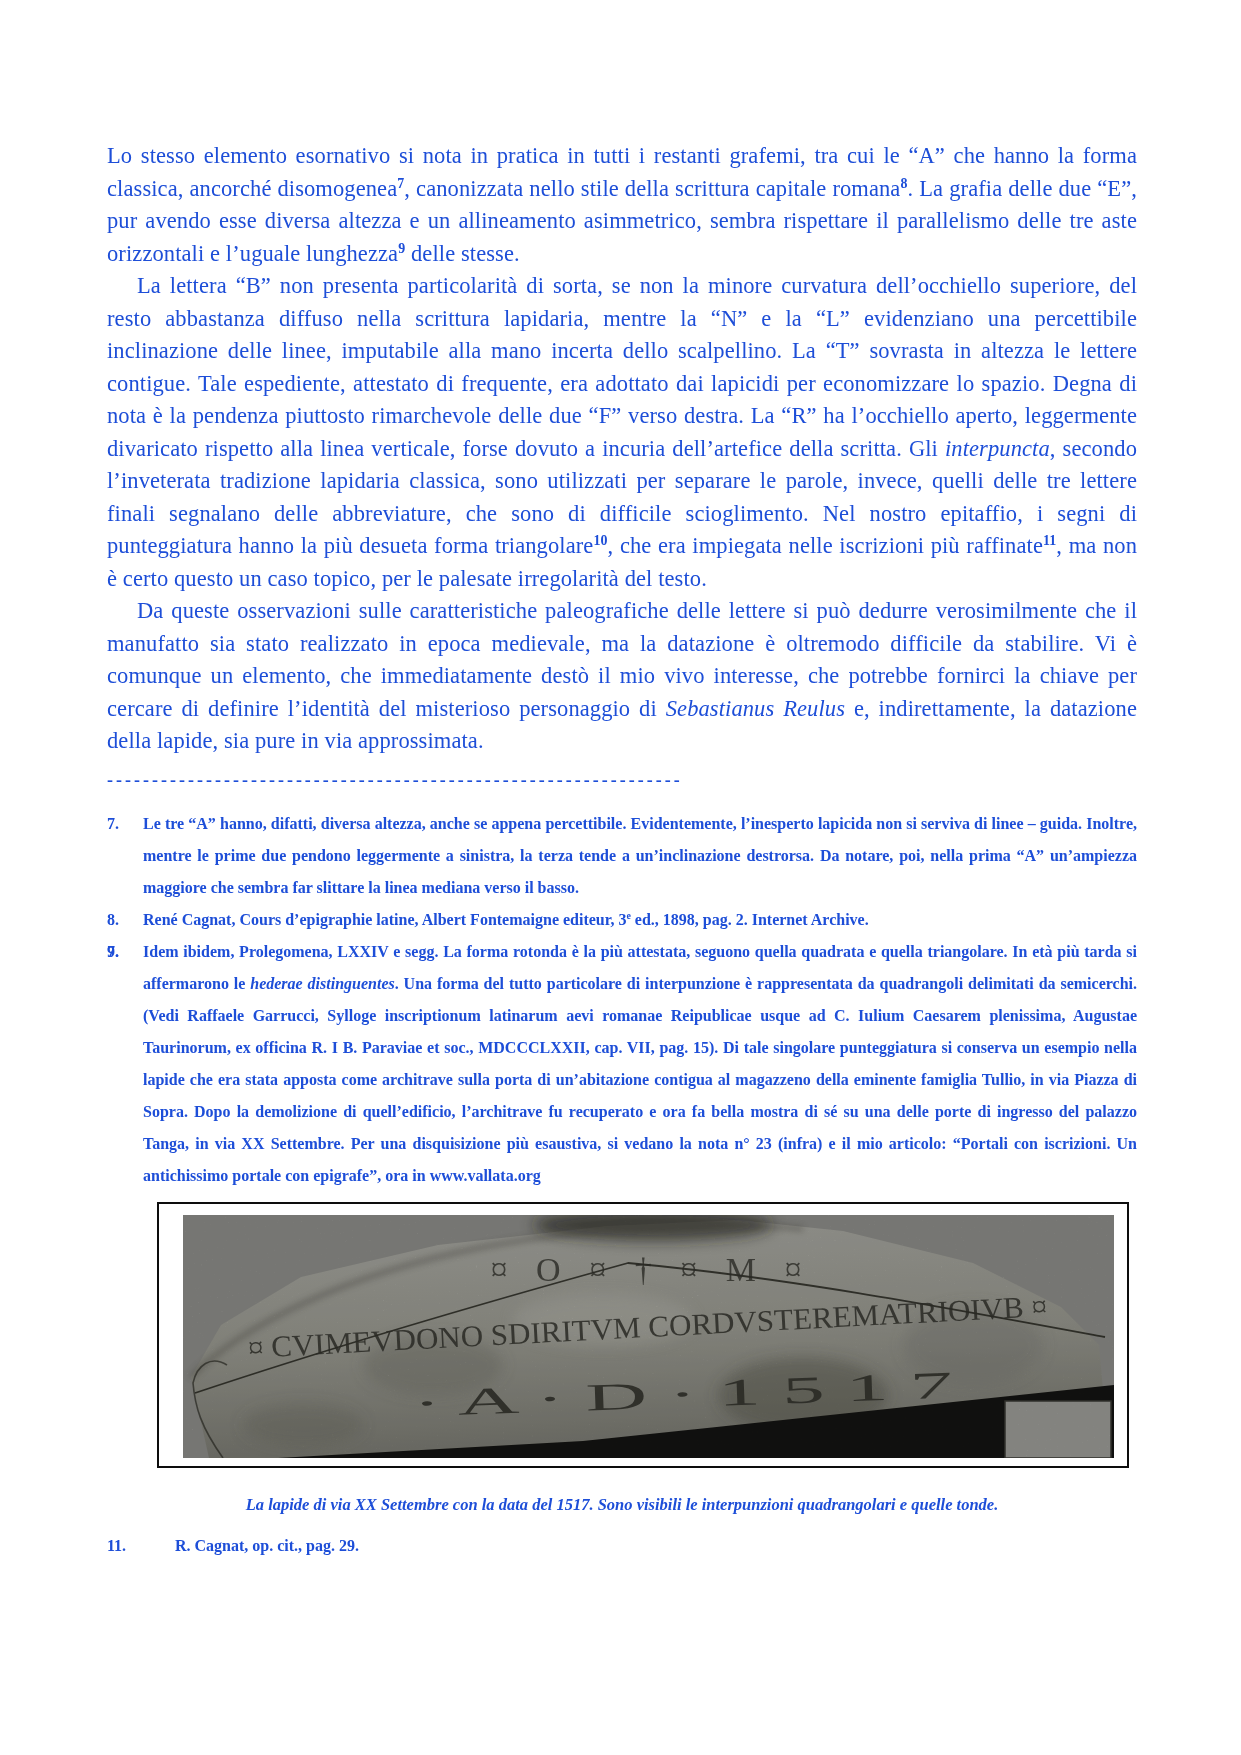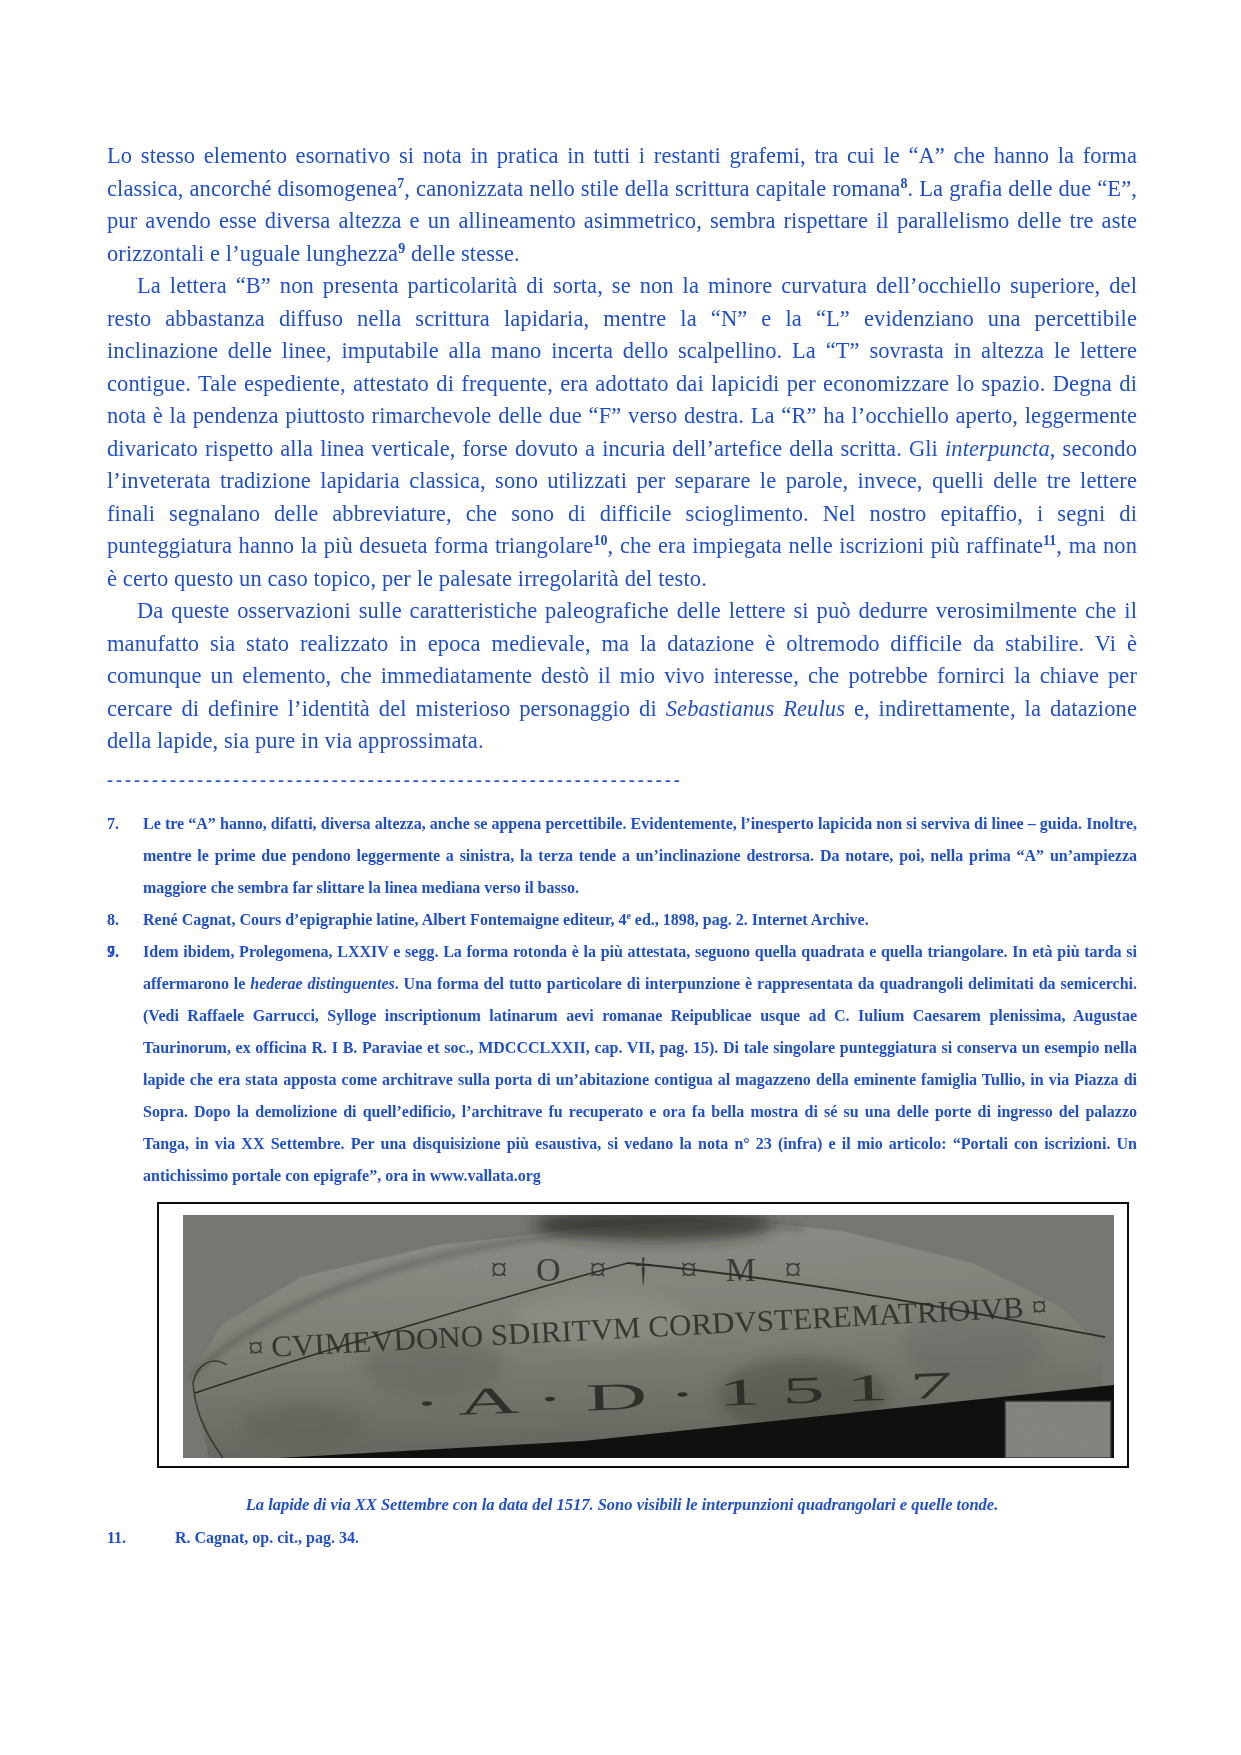--- a/index.html
+++ b/index.html
@@ -51,21 +51,21 @@
   .fnote .num{
     position:absolute;
     left:0;top:0;
   }
   .fnote-last{
     position:relative;
     padding-left:68px;
     font-size:16px;
     font-weight:700;
     line-height:30px;
-    margin-top:8px;
+    margin-top:16px;
   }
   .fnote-last .num{ position:absolute; left:0; top:0; }
   
   .figure{ margin:10px 0 0 0; }
   .photo-frame{
     margin-left:50px;
     width:972px;
     border:2px solid #0d0d0d;
     background:#ffffff;
     padding:11px 13px 8px 24px;
@@ -93,21 +93,21 @@
 
   <div class="separator">----------------------------------------------------------------</div>
 
   <div class="footnotes">
     <div class="fnote">
       <span class="num">7.</span>
       <span><span>Le tre “A” hanno, difatti, diversa altezza, anche se appena percettibile. Evidentemente, l’inesperto lapicida non si serviva di linee – guida. Inoltre, mentre le prime due pendono leggermente a sinistra, la terza tende a un’inclinazione destrorsa. Da notare, poi, nella prima “A” un’ampiezza maggiore che sembra far slittare la linea mediana verso il basso.</span></span>
     </div>
     <div class="fnote">
       <span class="num">8.</span>
-      <span><span>René Cagnat, Cours d’epigraphie latine, Albert Fontemaigne editeur, 4</span><span class="sup">e</span><span> ed., 1898, pag. 2. Internet Archive.</span></span>
+      <span><span>René Cagnat, Cours d’epigraphie latine, Albert Fontemaigne editeur, 3</span><span class="sup">e</span><span> ed., 1898, pag. 2. Internet Archive.</span></span>
     </div>
     <div class="fnote">
       <span class="num">9.</span>
     </div>
     <div class="fnote">
       <span class="num">7.</span>
       <span><span>Idem ibidem, Prolegomena, LXXIV e segg. La forma rotonda è la più attestata, seguono quella quadrata e quella triangolare. In età più tarda si affermarono le </span><span class="i">hederae distinguentes</span><span>. Una forma del tutto particolare di interpunzione è rappresentata da quadrangoli delimitati da semicerchi.  (Vedi Raffaele Garrucci, Sylloge inscriptionum latinarum aevi romanae Reipublicae usque ad C. Iulium Caesarem plenissima, Augustae Taurinorum, ex officina R. I B. Paraviae  et soc., MDCCCLXXII, cap. VII, pag. 15). Di tale singolare punteggiatura si conserva un esempio nella lapide che era stata apposta come architrave sulla porta di un’abitazione contigua al magazzeno della eminente famiglia Tullio, in via Piazza di Sopra. Dopo la demolizione di quell’edificio, l’architrave fu recuperato e ora fa bella mostra di sé su una delle porte di ingresso del palazzo Tanga, in via XX Settembre. Per una disquisizione più esaustiva, si vedano la nota n° 23 (infra) e il mio articolo: “Portali con iscrizioni. Un antichissimo portale con epigrafe”, ora in www.vallata.org</span></span>
     </div>
   </div>
 
@@ -161,16 +161,16 @@
         <rect x="822" y="186" width="106" height="57" stroke="#3a3a34" stroke-width="1.5" fill="#9c9c98"></rect>
 
         <rect x="0" y="0" width="931" height="243" filter="url(#grain)" opacity="0.16"></rect>
       </svg>
     </div>
     <div class="figure-caption">La lapide di via XX Settembre con la data del 1517. Sono visibili le interpunzioni quadrangolari e quelle tonde.</div>
   </div>
 
   <div class="fnote-last">
     <span class="num">11.</span>
-    <span><span>R. Cagnat, op. cit., pag. 34.</span></span>
+    <span><span>R. Cagnat, op. cit., pag. 29.</span></span>
   </div>
 
 </div>
 
 </body></html>

